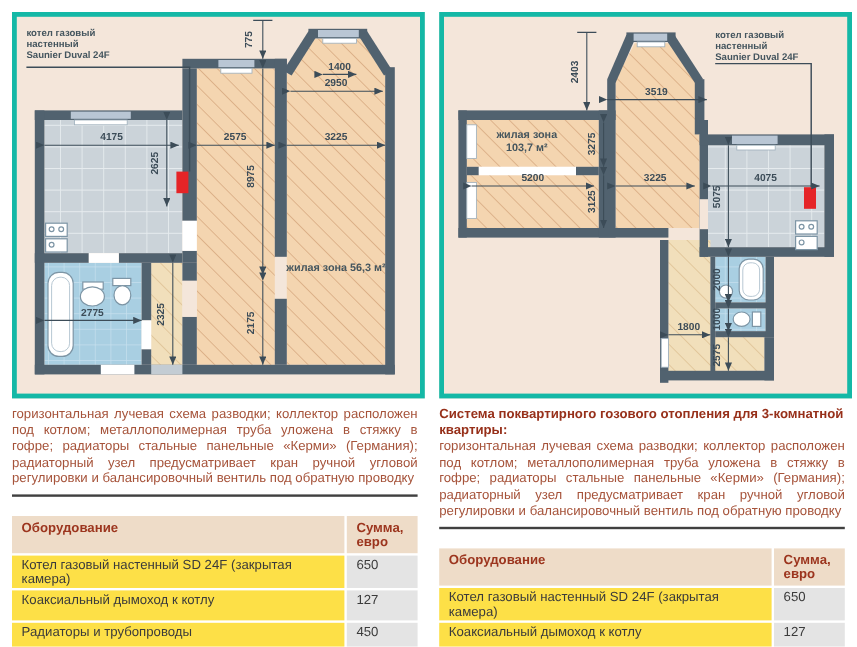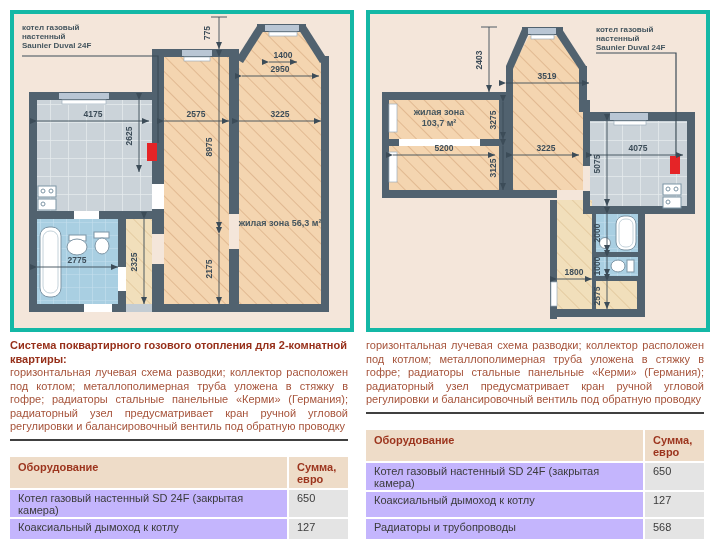--- a/index.html
+++ b/index.html
@@ -9,21 +9,21 @@
   .p0{left:10px;} .p1{left:366px;}
   .planbox{position:relative;width:336px;height:314px;border:4px solid #14b8a6;background:#f4e6da;}
   .planbox svg{position:absolute;left:0;top:0;display:block;}
   .desc{margin-top:7px;}
   .desc-title{font-size:11px;font-weight:bold;color:#97301a;line-height:13.5px;}
   .desc-body{font-size:11px;color:#a6533a;line-height:13.5px;text-align:justify;}
   .divider{height:2px;background:#404040;margin-top:5px;}
   .tbl{margin-top:6px;font-size:11px;line-height:12px;}
   .trow{display:flex;margin-top:2px;}
   .tbl .trow:first-child{margin-top:16px;}
-  .tname{flex:1;background:#c4b5fd;color:#3b3b3b;padding:2px 8px 1px;}
+  .tname{flex:1;background:#fde047;color:#3b3b3b;padding:2px 8px 1px;}
   .tval{width:43px;background:#e4e4e4;color:#3b3b3b;padding:2px 8px 11px;margin-left:2px;}
   .thead .tname,.thead .tval,.ttotal .tname,.ttotal .tval{
       background:#eedcc8;color:#9c351e;font-weight:bold;padding:4px 8px 3px;}
   
   .wall{fill:#51626f;}
   .gapw{fill:#ffffff;}
   .gapc{fill:#f4e6da;}
   .win{fill:#b9c6d4;}
   .sill{fill:#ffffff;stroke:#9fb0bc;stroke-width:0.7;}
   .fixt{fill:#ffffff;stroke:#7d95a5;stroke-width:1;}
@@ -151,21 +151,20 @@
           <text class="dim" x="63" y="249" text-anchor="middle">2775</text>
           <line class="dimline" x1="130" y1="205" x2="130" y2="290" marker-start="url(#arwL)" marker-end="url(#arwL)"></line>
           <text class="dim" x="123" y="248" text-anchor="middle" transform="rotate(-90 123 248)">2325</text>
         </g>
 
         <text class="area" x="266" y="212" text-anchor="middle">жилая зона 56,3 м²</text>
       </svg>
     </div>
 
     <div class="desc">
-      <div class="desc-title">Система поквартирного гозового отопления для 2-комнатной квартиры:</div>
       <div class="desc-body">горизонтальная лучевая схема разводки; коллектор расположен под котлом; металлополимерная труба уложена в стяжку в гофре; радиаторы стальные панельные «Керми» (Германия); радиаторный узел предусматривает кран ручной угловой регулировки и балансировочный вентиль под обратную проводку</div>
     </div>
     <div class="divider"></div>
 
     <div class="tbl">
       <div class="trow thead">
         <div class="tname">Оборудование</div>
         <div class="tval">Сумма, евро</div>
       </div>
       <div class="trow">
@@ -306,20 +305,21 @@
           <line class="dimline" x1="187" y1="265" x2="222" y2="265" marker-start="url(#arwR)" marker-end="url(#arwR)"></line>
           <text class="dim" x="204" y="261" text-anchor="middle">1800</text>
         </g>
 
         <text class="area" x="69" y="101" text-anchor="middle">жилая зона</text>
         <text class="area" x="69" y="112" text-anchor="middle">103,7 м²</text>
       </svg>
     </div>
 
     <div class="desc">
+      <div class="desc-title">Система поквартирного гозового отопления для 3-комнатной квартиры:</div>
       <div class="desc-body">горизонтальная лучевая схема разводки; коллектор расположен под котлом; металлополимерная труба уложена в стяжку в гофре; радиаторы стальные панельные «Керми» (Германия); радиаторный узел предусматривает кран ручной угловой регулировки и балансировочный вентиль под обратную проводку</div>
     </div>
     <div class="divider"></div>
 
     <div class="tbl">
       <div class="trow thead">
         <div class="tname">Оборудование</div>
         <div class="tval">Сумма, евро</div>
       </div>
       <div class="trow">

